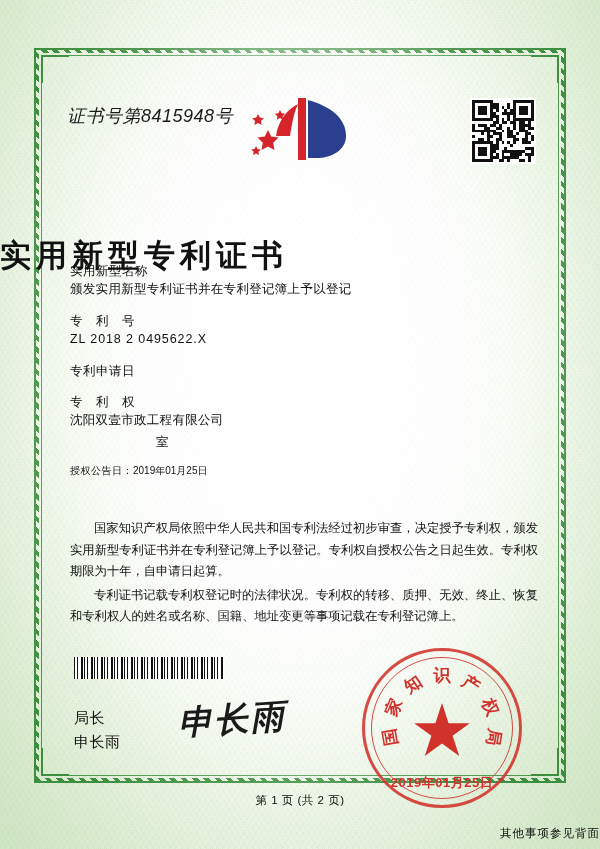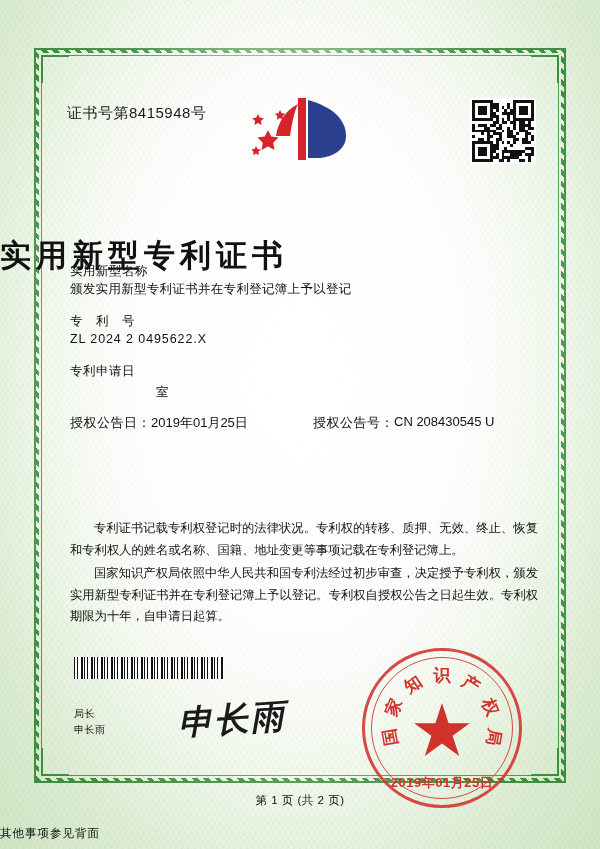--- a/index.html
+++ b/index.html
@@ -73,23 +73,24 @@
   .content {
     position: absolute;
     inset: 0;
     z-index: 5;
   }
 
   .cert-no {
     position: absolute;
     left: 67px;
     top: 104px;
-    font-size: 15px;
+    font-size: 18px;
     color: #1a1a1a;
     letter-spacing: 0.5px;
+    font-style: italic;
   }
 
   
   .logo {
     position: absolute;
     left: 50%;
     top: 96px;
     transform: translateX(-50%);
     width: 108px;
     height: 66px;
@@ -156,22 +157,23 @@
   .field-value.mono { font-family: "Liberation Sans", sans-serif; letter-spacing: 0.9px; }
   .addr-line2 {
     margin-left: 86px;
     font-size: 12.5px;
     color: #111;
     margin-top: -9px;
     margin-bottom: 13px;
   }
   .two-col {
     display: flex;
-    font-size: 13px;
+    font-size: 10px;
     color: #111;
+    gap: 48px;
   }
   .two-col .left { width: 243px; display: flex; }
   .two-col .right { display: flex; }
   .two-col .lbl { white-space: pre; letter-spacing: 0.5px; }
 
   .paragraphs {
     position: absolute;
     left: 70px;
     right: 62px;
     top: 518px;
@@ -191,21 +193,21 @@
     background-image: repeating-linear-gradient(90deg,
       #111 0px, #111 1.4px, #fff 1.4px, #fff 3px,
       #111 3px, #111 4px, #fff 4px, #fff 6.5px,
       #111 6.5px, #111 8.6px, #fff 8.6px, #fff 10px);
   }
 
   .sign-block {
     position: absolute;
     left: 74px;
     top: 706px;
-    font-size: 10px;
+    font-size: 15px;
     line-height: 1.6;
     color: #111;
     letter-spacing: 0.5px;
   }
 
   .handwriting {
     position: absolute;
     left: 178px;
     top: 697px;
     font-family: "DejaVu Serif", "Liberation Serif", serif;
@@ -276,26 +278,27 @@
     position: absolute;
     left: 0; right: 0;
     top: 793px;
     text-align: center;
     font-size: 11.5px;
     color: #111;
     letter-spacing: 0.5px;
   }
   .footnote {
     position: absolute;
-    left: 0; right: 8px;
+    left: 0; right: 0;
     top: 826px;
-    text-align: left;
+    text-align: right;
     font-size: 11.5px;
     color: #111;
     letter-spacing: 1px;
+    padding-left: 9px;
   }
 </style>
 </head>
 <body>
 
 <div class="page">
 
   <div class="border-deco"></div>
   <div class="border-outer"></div>
   <div class="border-inner"></div>
@@ -771,45 +774,45 @@
     <div class="fields">
 
       <div class="field-row">
         <div class="field-label w1">实用新型名称</div>
         <div class="field-value">颁发实用新型专利证书并在专利登记簿上予以登记</div>
       </div>
 
 
       <div class="field-row">
         <div class="field-label w1">专　利　号</div>
-        <div class="field-value mono">ZL 2024 2 0495622.X</div>
+        <div class="field-value mono">ZL 2018 2 0495622.X</div>
       </div>
 
       <div class="field-row">
         <div class="field-label w1">专利申请日</div>
       </div>
 
+      <div class="field-row">
+        <div class="field-label w1">专　利　权</div>
+        <div class="field-value">沈阳双壹市政工程有限公司</div>
+      </div>
 
       <div class="addr-line2">室</div>
 
       <div class="two-col">
         <div class="left">
           <span class="lbl">授权公告日：</span>
           <span>2019年01月25日</span>
         </div>
-        <div class="right">
-          <span class="lbl">授权公告号：</span>
-          <span>CN 208430545 U</span>
-        </div>
       </div>
     </div>
 
     <div class="paragraphs">
+      <p>国家知识产权局依照中华人民共和国专利法经过初步审查，决定授予专利权，颁发实用新型专利证书并在专利登记簿上予以登记。专利权自授权公告之日起生效。专利权期限为十年，自申请日起算。</p>
       <p>专利证书记载专利权登记时的法律状况。专利权的转移、质押、无效、终止、恢复和专利权人的姓名或名称、国籍、地址变更等事项记载在专利登记簿上。</p>
-      <p>国家知识产权局依照中华人民共和国专利法经过初步审查，决定授予专利权，颁发实用新型专利证书并在专利登记簿上予以登记。专利权自授权公告之日起生效。专利权期限为十年，自申请日起算。</p>
     </div>
 
     <div class="barcode"></div>
 
     <div class="sign-block">
       <div>局长</div>
       <div>申长雨</div>
     </div>
 
     <div class="handwriting">申长雨</div>

